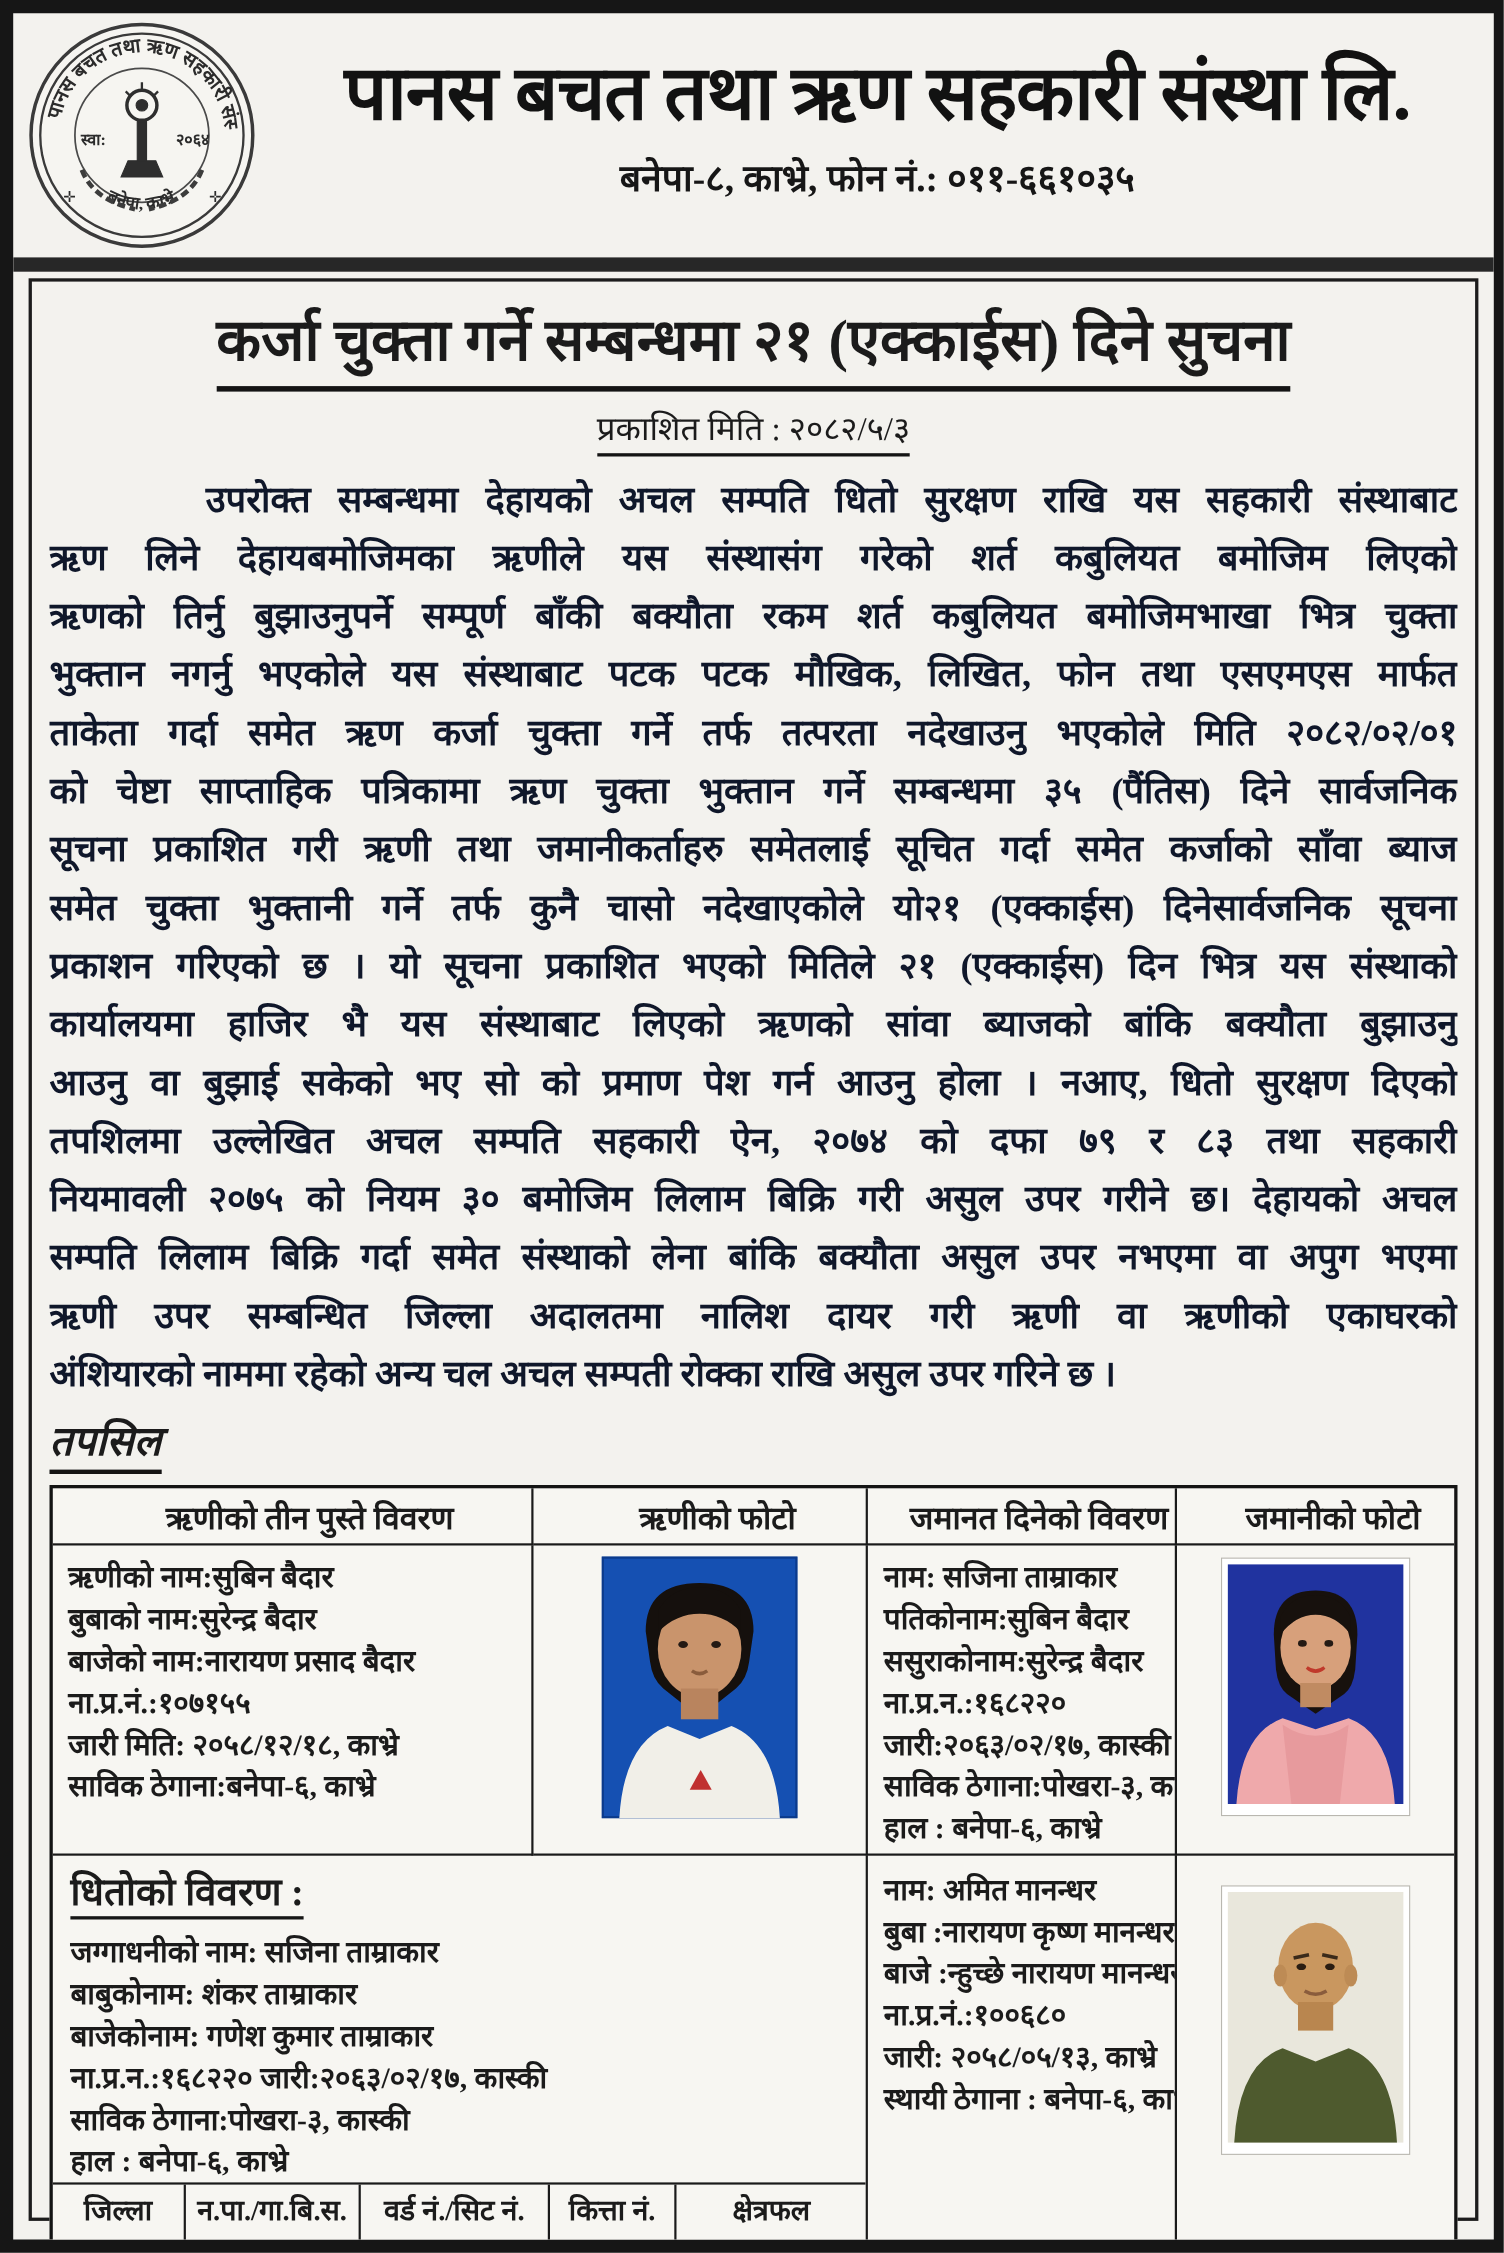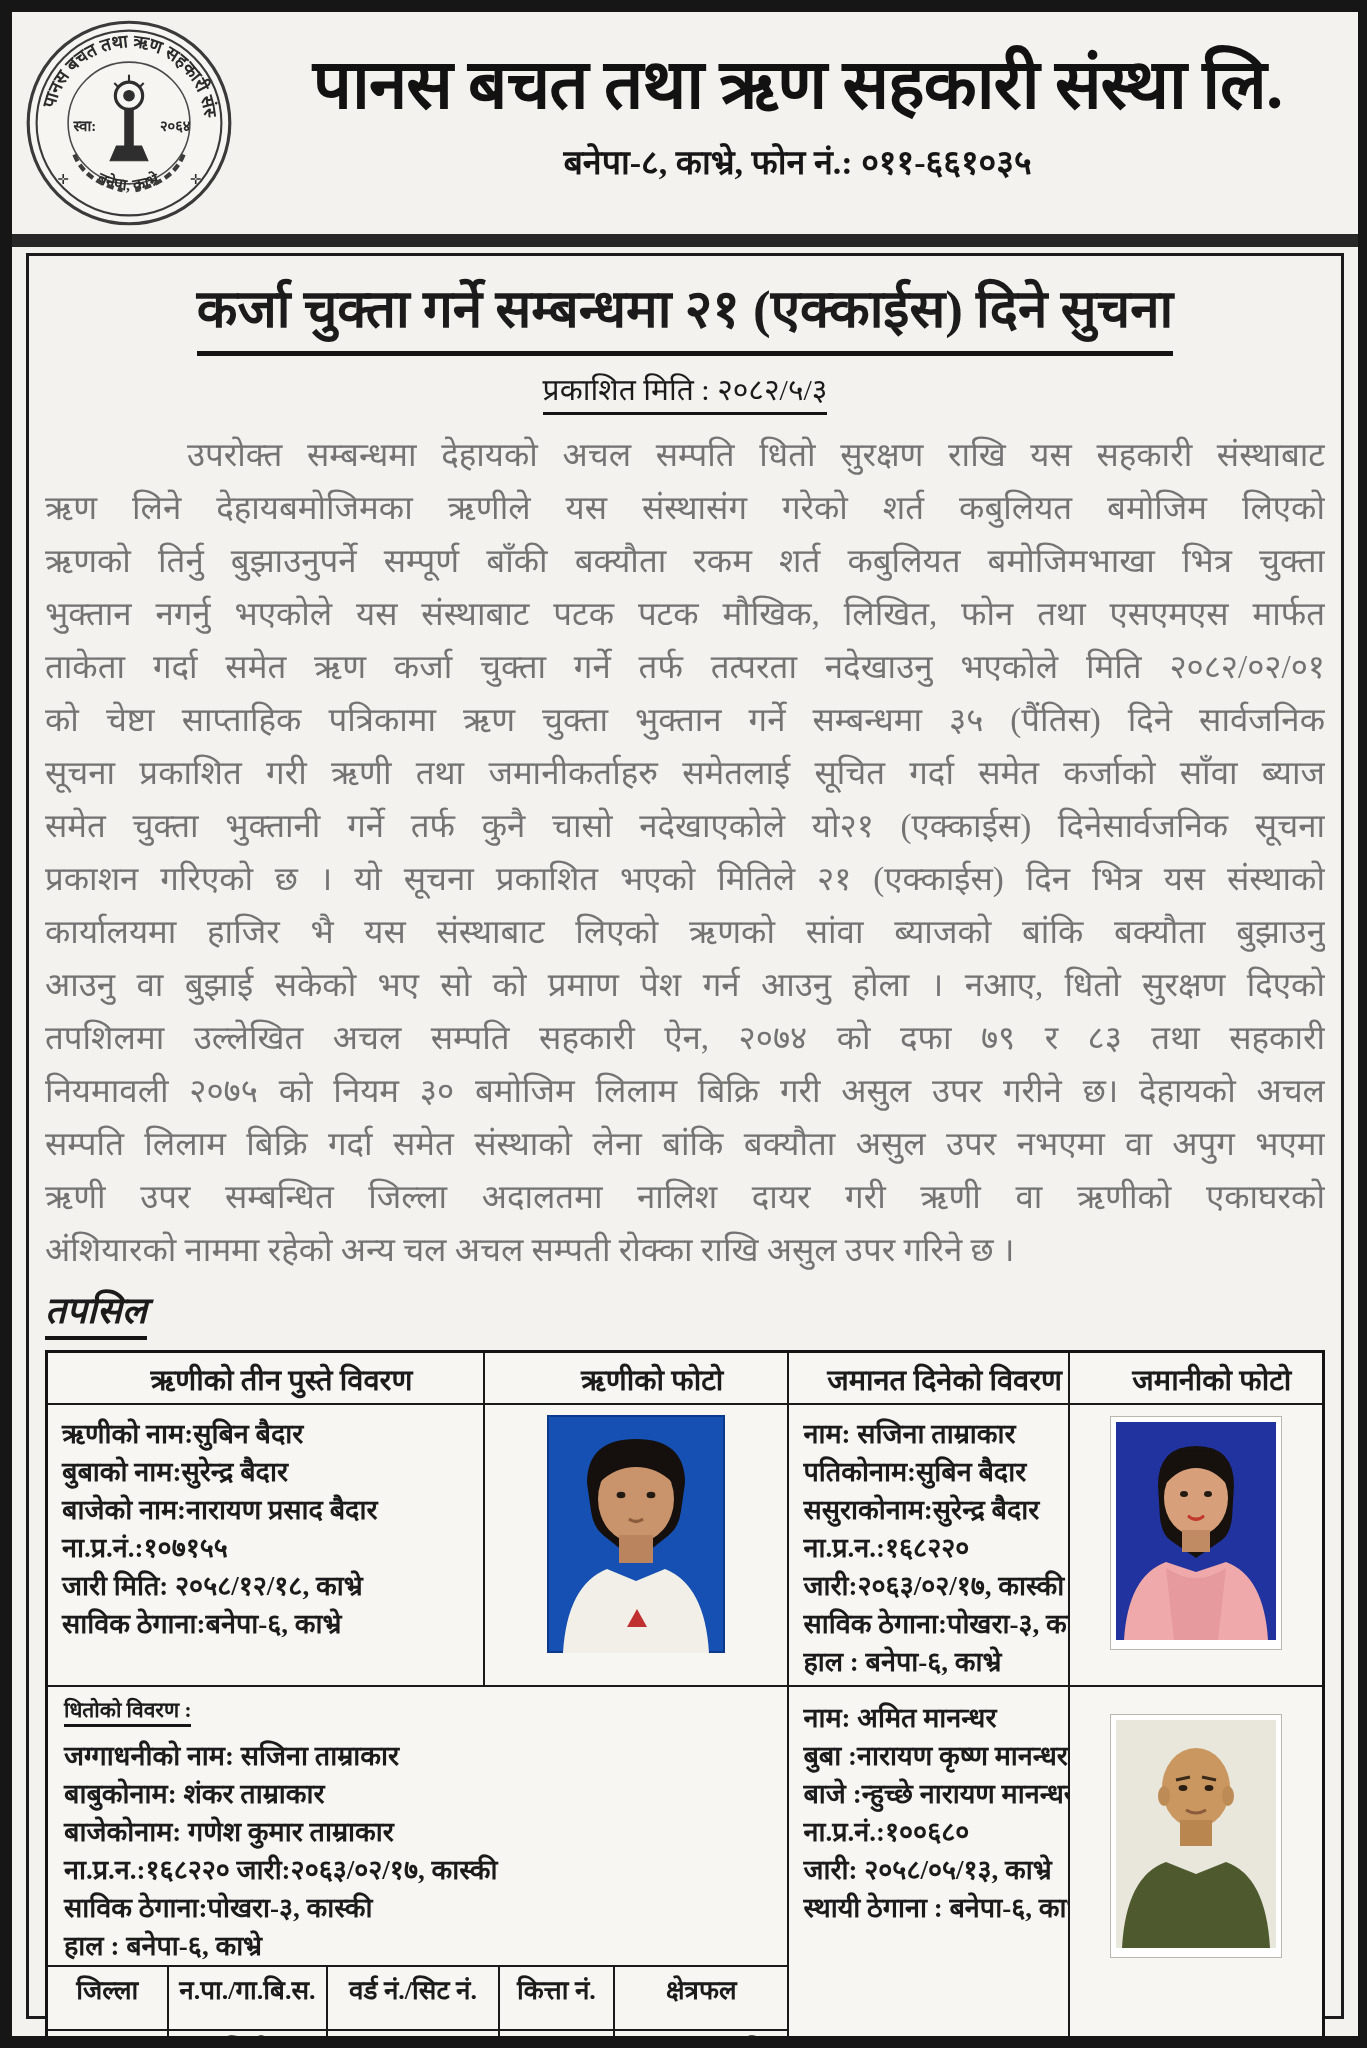--- a/index.html
+++ b/index.html
@@ -40,21 +40,21 @@
     display:inline-block; font-size:53px; font-weight:bold;
     border-bottom:5px solid #141414; padding-bottom:8px; white-space:nowrap;
   }
   .notice-date { text-align:center; margin-top:12px; }
   .notice-date span {
     display:inline-block; font-size:30px; font-weight:normal;
     border-bottom:3px solid #141414; padding-bottom:3px;
   }
   .notice-body { margin-top:14px; }
   .para-line {
-    font-size:33px; font-weight:normal; color:#737373;
+    font-size:33px; font-weight:bold; color:#0f172a;
     height:53px; line-height:53px; white-space:nowrap;
     text-align:justify; text-align-last:justify;
     overflow:hidden;
   }
   .para-line.first { text-indent:142px; }
   .para-line.last { text-align-last:left; }
   .tapasil { margin:6px 0 10px 0; }
   .tapasil span {
     display:inline-block; font-size:37px; font-weight:bold; font-style:italic;
     border-bottom:4px solid #141414; padding-bottom:2px;
@@ -78,21 +78,21 @@
   .photo-cell { display:flex; justify-content:center; align-items:flex-start; }
   .photo-cell.borrower { padding-top:10px; }
   .photo-cell.g1 { padding-top:12px; }
   .photo-cell.g2 { padding-top:28px; }
   .photo-frame { background:#ffffff; padding:5px; box-shadow:0 0 0 1px #b9b7b0; }
   
   .left-bottom { display:flex; flex-direction:column; }
   .collateral { flex:1 1 auto; padding:8px 10px 0 16px; }
   .collateral-heading { margin-bottom:14px; }
   .collateral-heading span {
-    font-size:21px; font-weight:bold;
+    font-size:35px; font-weight:bold;
     border-bottom:3px solid #161616; padding-bottom:2px;
   }
   .collateral .clines div { font-size:27px; font-weight:bold; line-height:38px; white-space:nowrap; }
   .land-table {
     border-top:2px solid #1a1a1a;
     display:grid;
     grid-template-columns:16.3% 21.6% 23.2% 15.6% 23.3%;
     grid-template-rows:64px 1fr;
     height:108px;
   }

